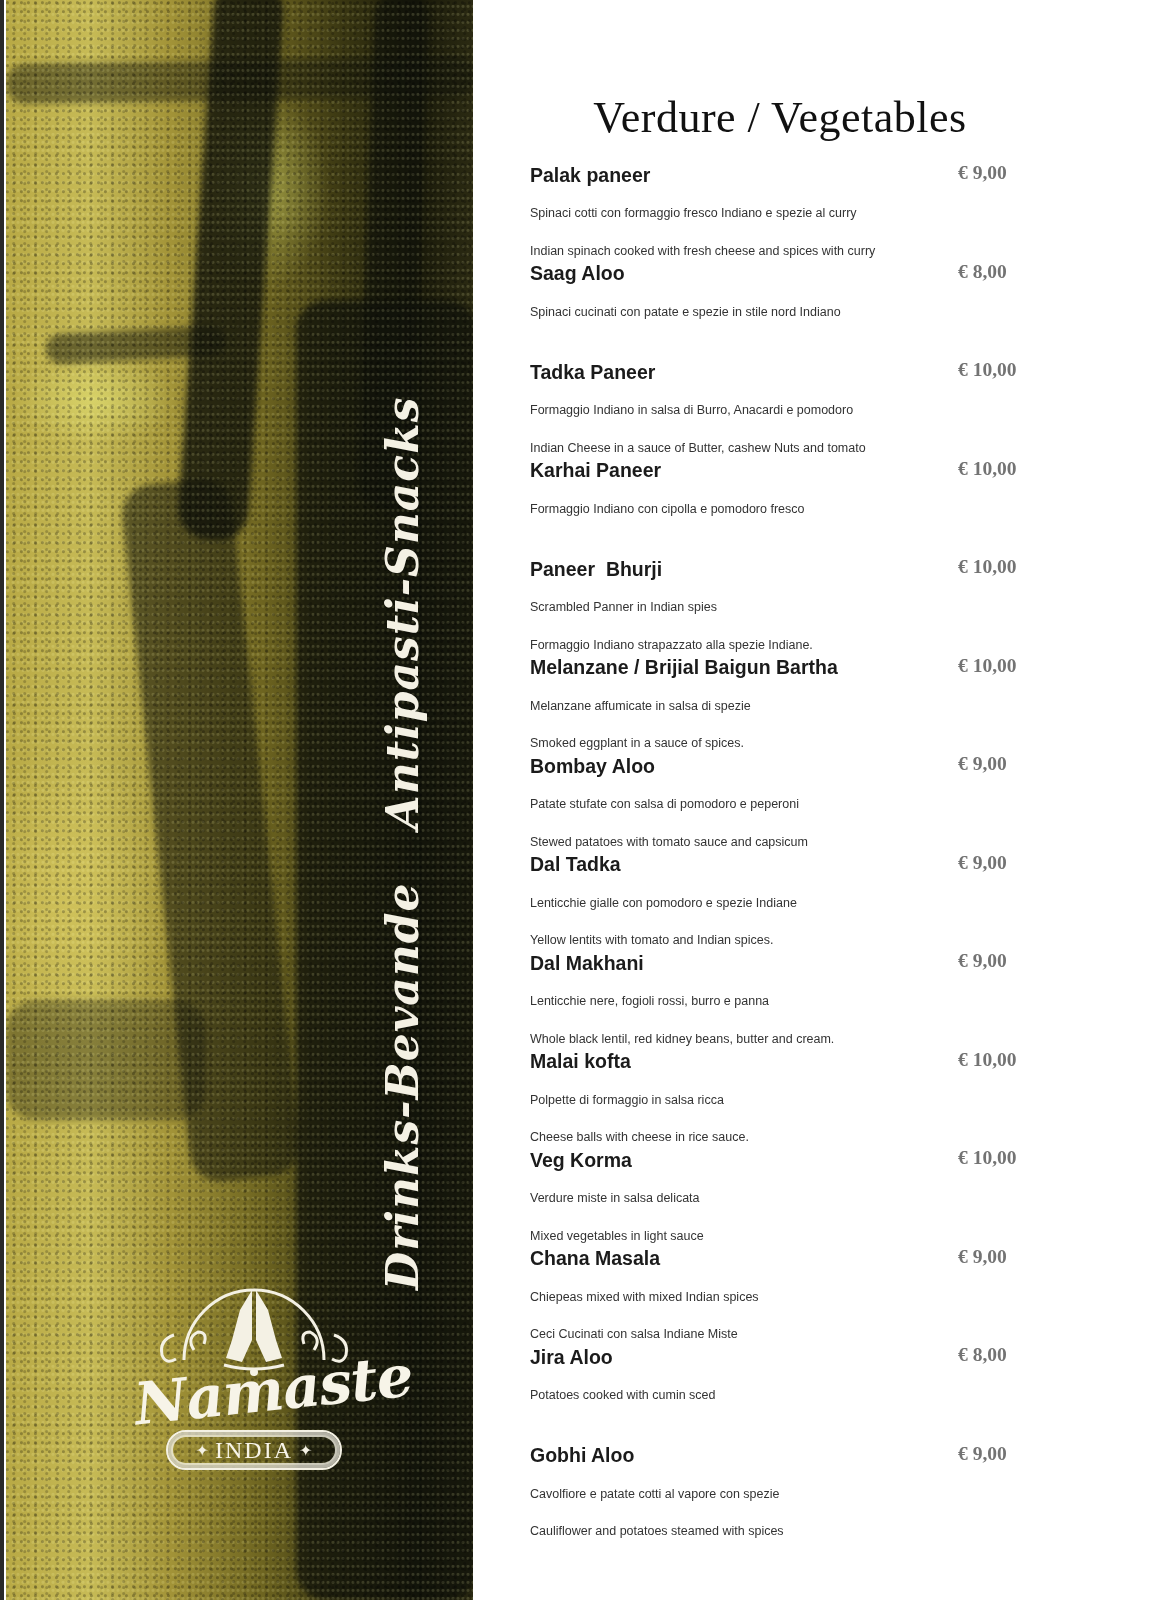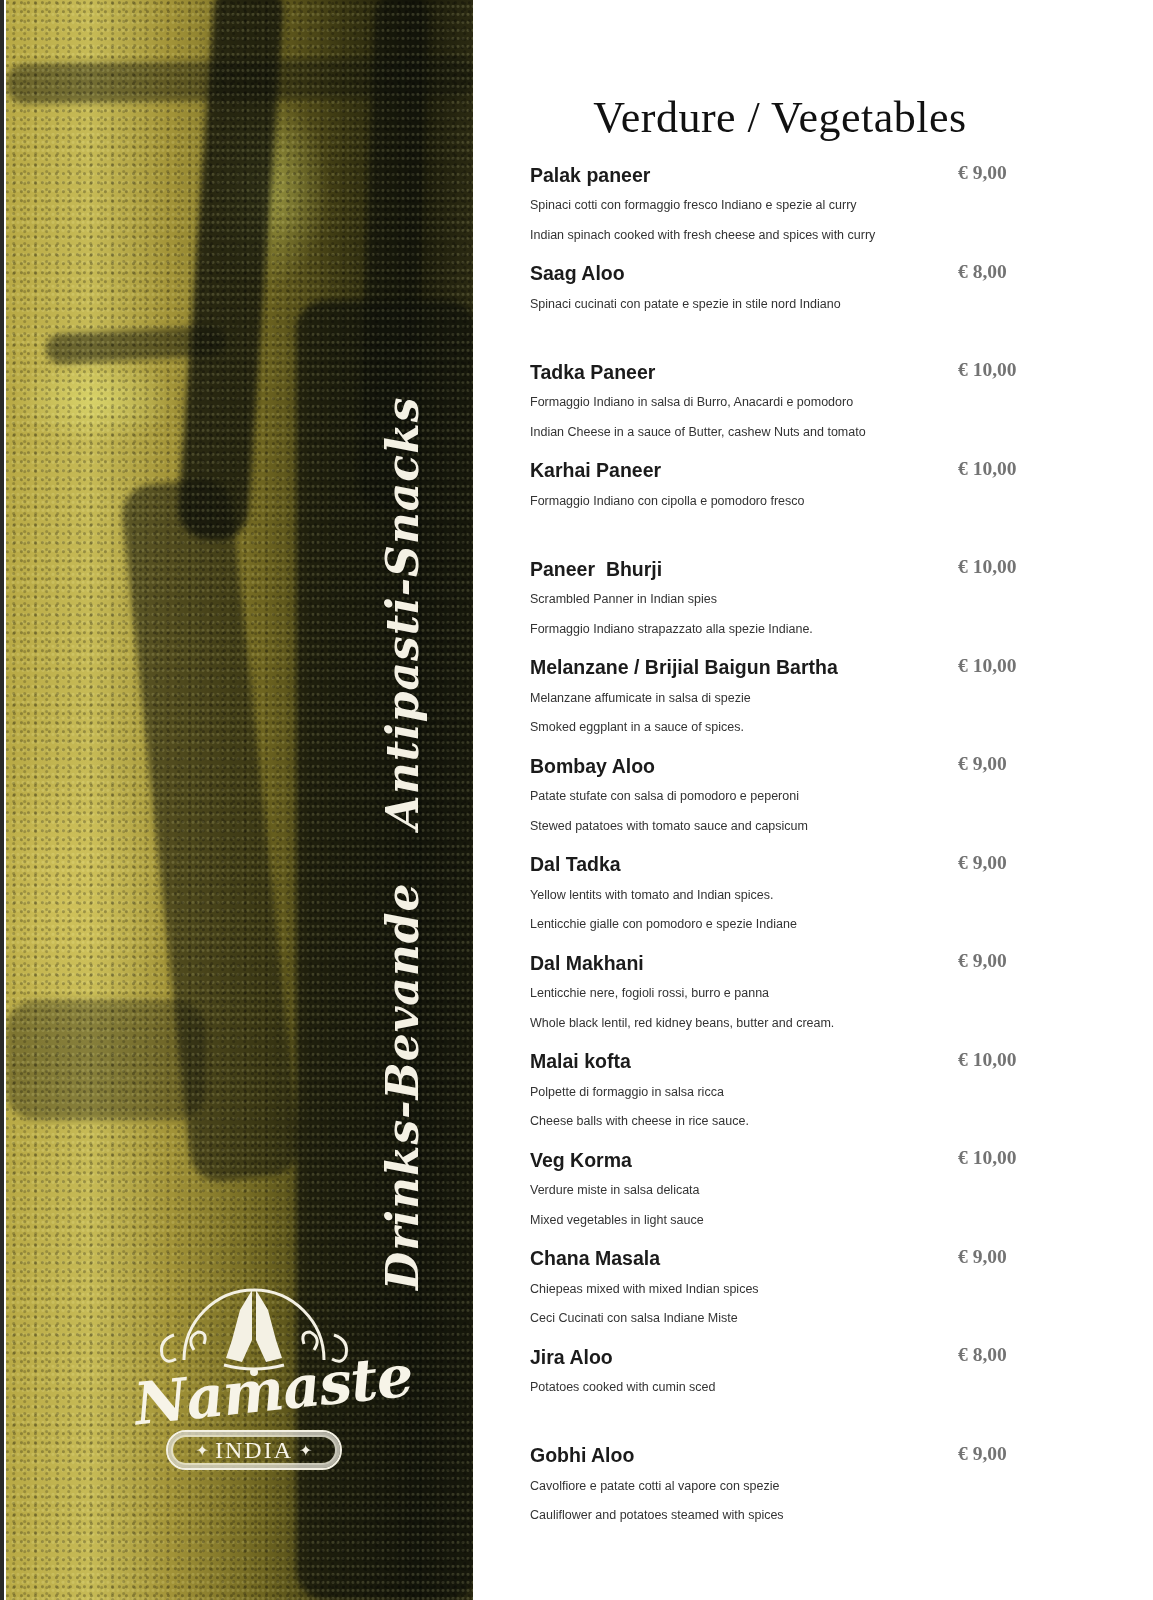--- a/index.html
+++ b/index.html
@@ -63,21 +63,21 @@
   
   .menu { position: absolute; left: 530px; top: 88px; width: 500px; }
   .menu-title {
     font-family: "Liberation Serif", "DejaVu Serif", serif; font-size: 44px; font-weight: normal;
     color: #111; margin: 0 0 14px 0; letter-spacing: 0.5px; line-height: 60px; text-align: center;
   }
   .item { position: relative; height: 98.5px; }
   .item-head { display: flex; justify-content: space-between; align-items: center; height: 26px; }
   .item-name { font-size: 19.5px; font-weight: bold; color: #1b1b1b; white-space: pre; }
   .item-price { font-size: 19.5px; font-weight: bold; color: #737373; position: absolute; left: 428px; top: 0; font-family: Liberation Serif, serif; }
-  .item-desc { font-size: 12.5px; color: #333; line-height: 24.5px; margin-top: 5px; }
+  .item-desc { font-size: 12.5px; color: #333; line-height: 24.5px; margin-top: 13px; }
 </style>
 </head>
 <body>
 
 <div class="page-frame"></div>
 
 <div class="art-panel">
   <div class="stroke s3"></div>
   <div class="stroke s7"></div>
   <div class="stroke s1"></div>
@@ -173,22 +173,22 @@
         <span class="item-price">€ 9,00</span>
       </div>
     <div class="item-desc">Patate stufate con salsa di pomodoro e peperoni</div>
     <div class="item-desc">Stewed patatoes with tomato sauce and capsicum</div>
   </div>
   <div class="item">
     <div class="item-head">
         <span class="item-name">Dal Tadka</span>
         <span class="item-price">€ 9,00</span>
       </div>
+    <div class="item-desc">Lenticchie gialle con pomodoro e spezie Indiane</div>
     <div class="item-desc">Yellow lentits with tomato and Indian spices.</div>
-    <div class="item-desc">Lenticchie gialle con pomodoro e spezie Indiane</div>
   </div>
   <div class="item">
     <div class="item-head">
         <span class="item-name">Dal Makhani</span>
         <span class="item-price">€ 9,00</span>
       </div>
     <div class="item-desc">Lenticchie nere, fogioli rossi, burro e panna</div>
     <div class="item-desc">Whole black lentil, red kidney beans, butter and cream.</div>
   </div>
   <div class="item">

